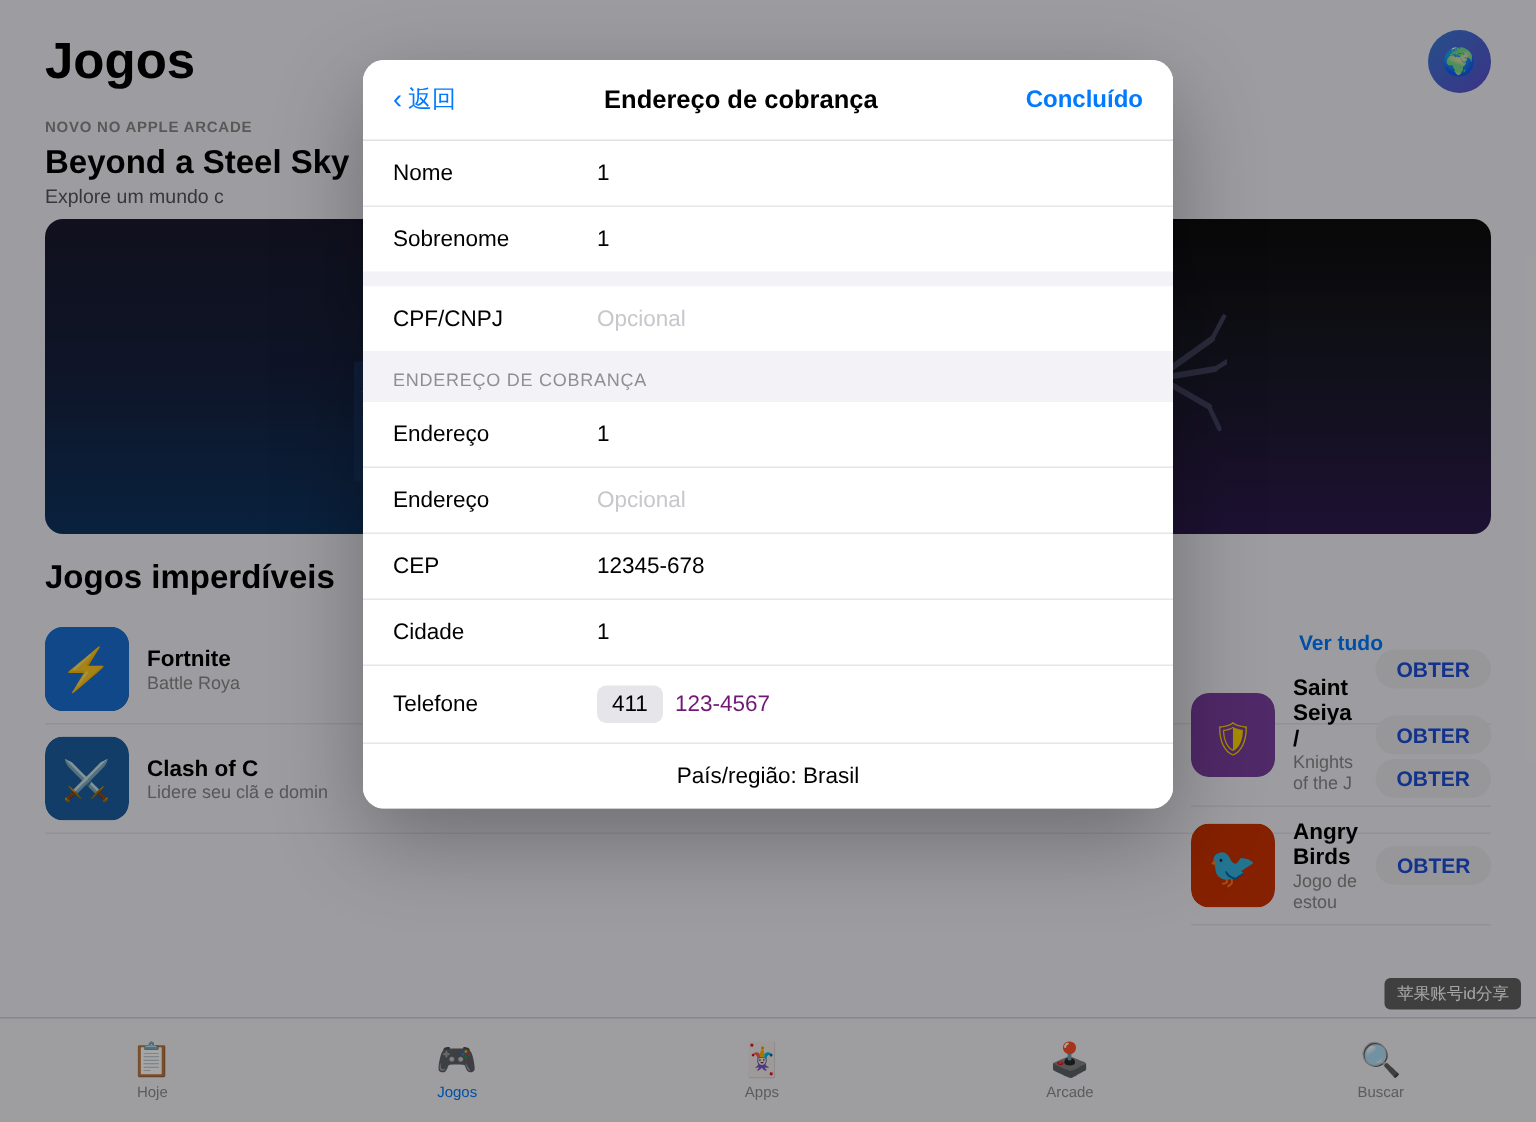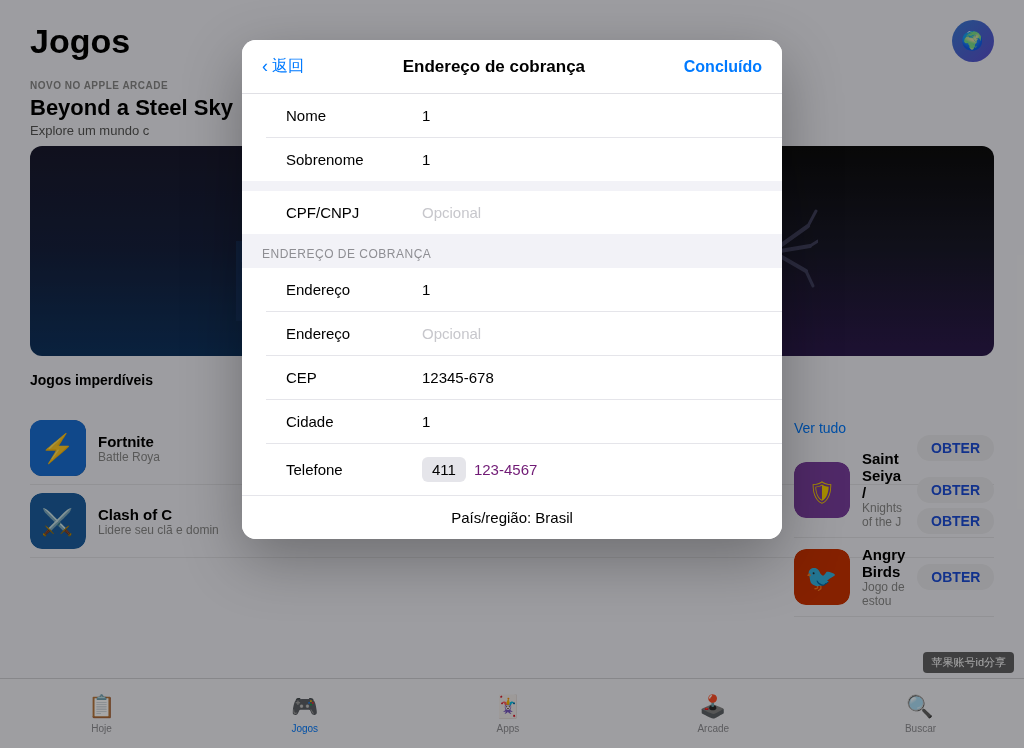--- a/index.html
+++ b/index.html
@@ -91,24 +91,24 @@
       display: flex;
       align-items: center;
       justify-content: center;
     }
 
     
     .section-row {
       padding: 16px 30px 0;
     }
     .section-title {
-      font-size: 14px;
+      font-size: 22px;
       font-weight: 700;
       color: #000;
-      margin-bottom: 24px;
+      margin-bottom: 12px;
     }
     .game-list {
       display: flex;
       flex-direction: column;
       gap: 0;
     }
     .game-item {
       display: flex;
       align-items: center;
       gap: 12px;
@@ -236,21 +236,20 @@
     
     .form-section {
       background: #fff;
     }
     .form-row {
       display: flex;
       align-items: center;
       padding: 13px 20px;
       border-bottom: 1px solid #e5e5ea;
       gap: 16px;
-      margin-left: 24px;
     }
     .form-row:last-child {
       border-bottom: none;
     }
     .form-label {
       font-size: 15px;
       color: #000;
       width: 120px;
       flex-shrink: 0;
     }
@@ -407,21 +406,21 @@
         <div class="game-info">
           <div class="game-name">Clash of C</div>
           <div class="game-desc">Lidere seu clã e domin</div>
         </div>
         <button class="obter-btn">OBTER</button>
       </div>
     </div>
   </div>
 
   <div style="position:absolute; right:30px; top:420px;">
-    <div class="ver-tudo" style="color:#007aff;font-size:14px;font-weight:400;text-align:left;margin-bottom:6px;cursor:pointer;">Ver tudo</div>
+    <div class="ver-tudo" style="color:#007aff;font-size:14px;font-weight:700;text-align:center;margin-bottom:6px;cursor:pointer;">Ver tudo</div>
 
     <div class="game-item" style="width:200px;">
       <div class="game-icon">
         <svg width="56" height="56" viewBox="0 0 56 56">
           <rect width="56" height="56" fill="#7b3fa0" rx="12"></rect>
           <text x="28" y="38" text-anchor="middle" font-size="22" fill="#ffd700">🛡</text>
         </svg>
       </div>
       <div class="game-info">
         <div class="game-name">Saint Seiya /</div>

